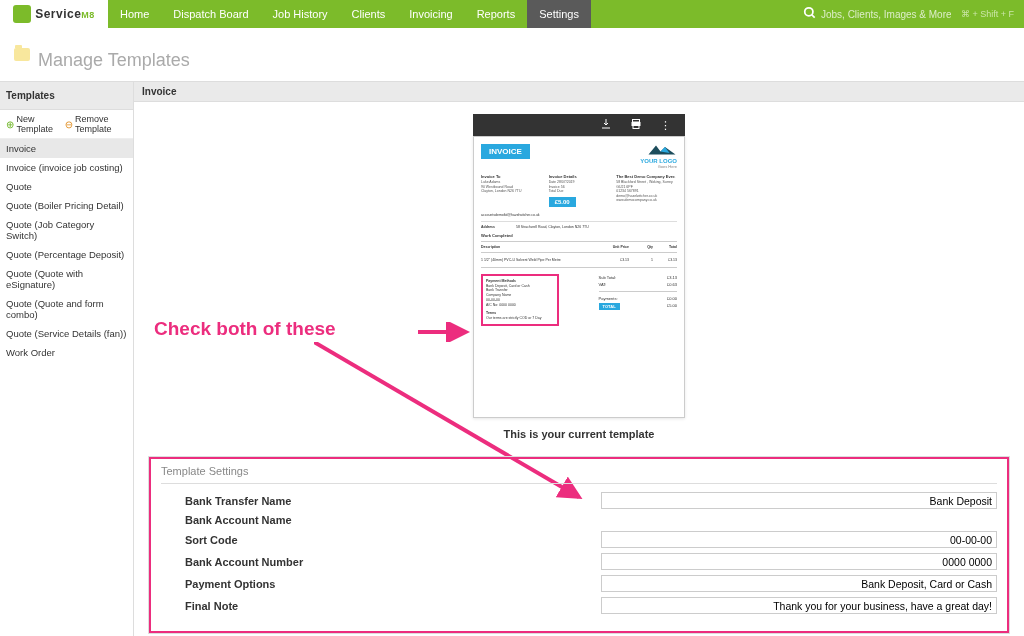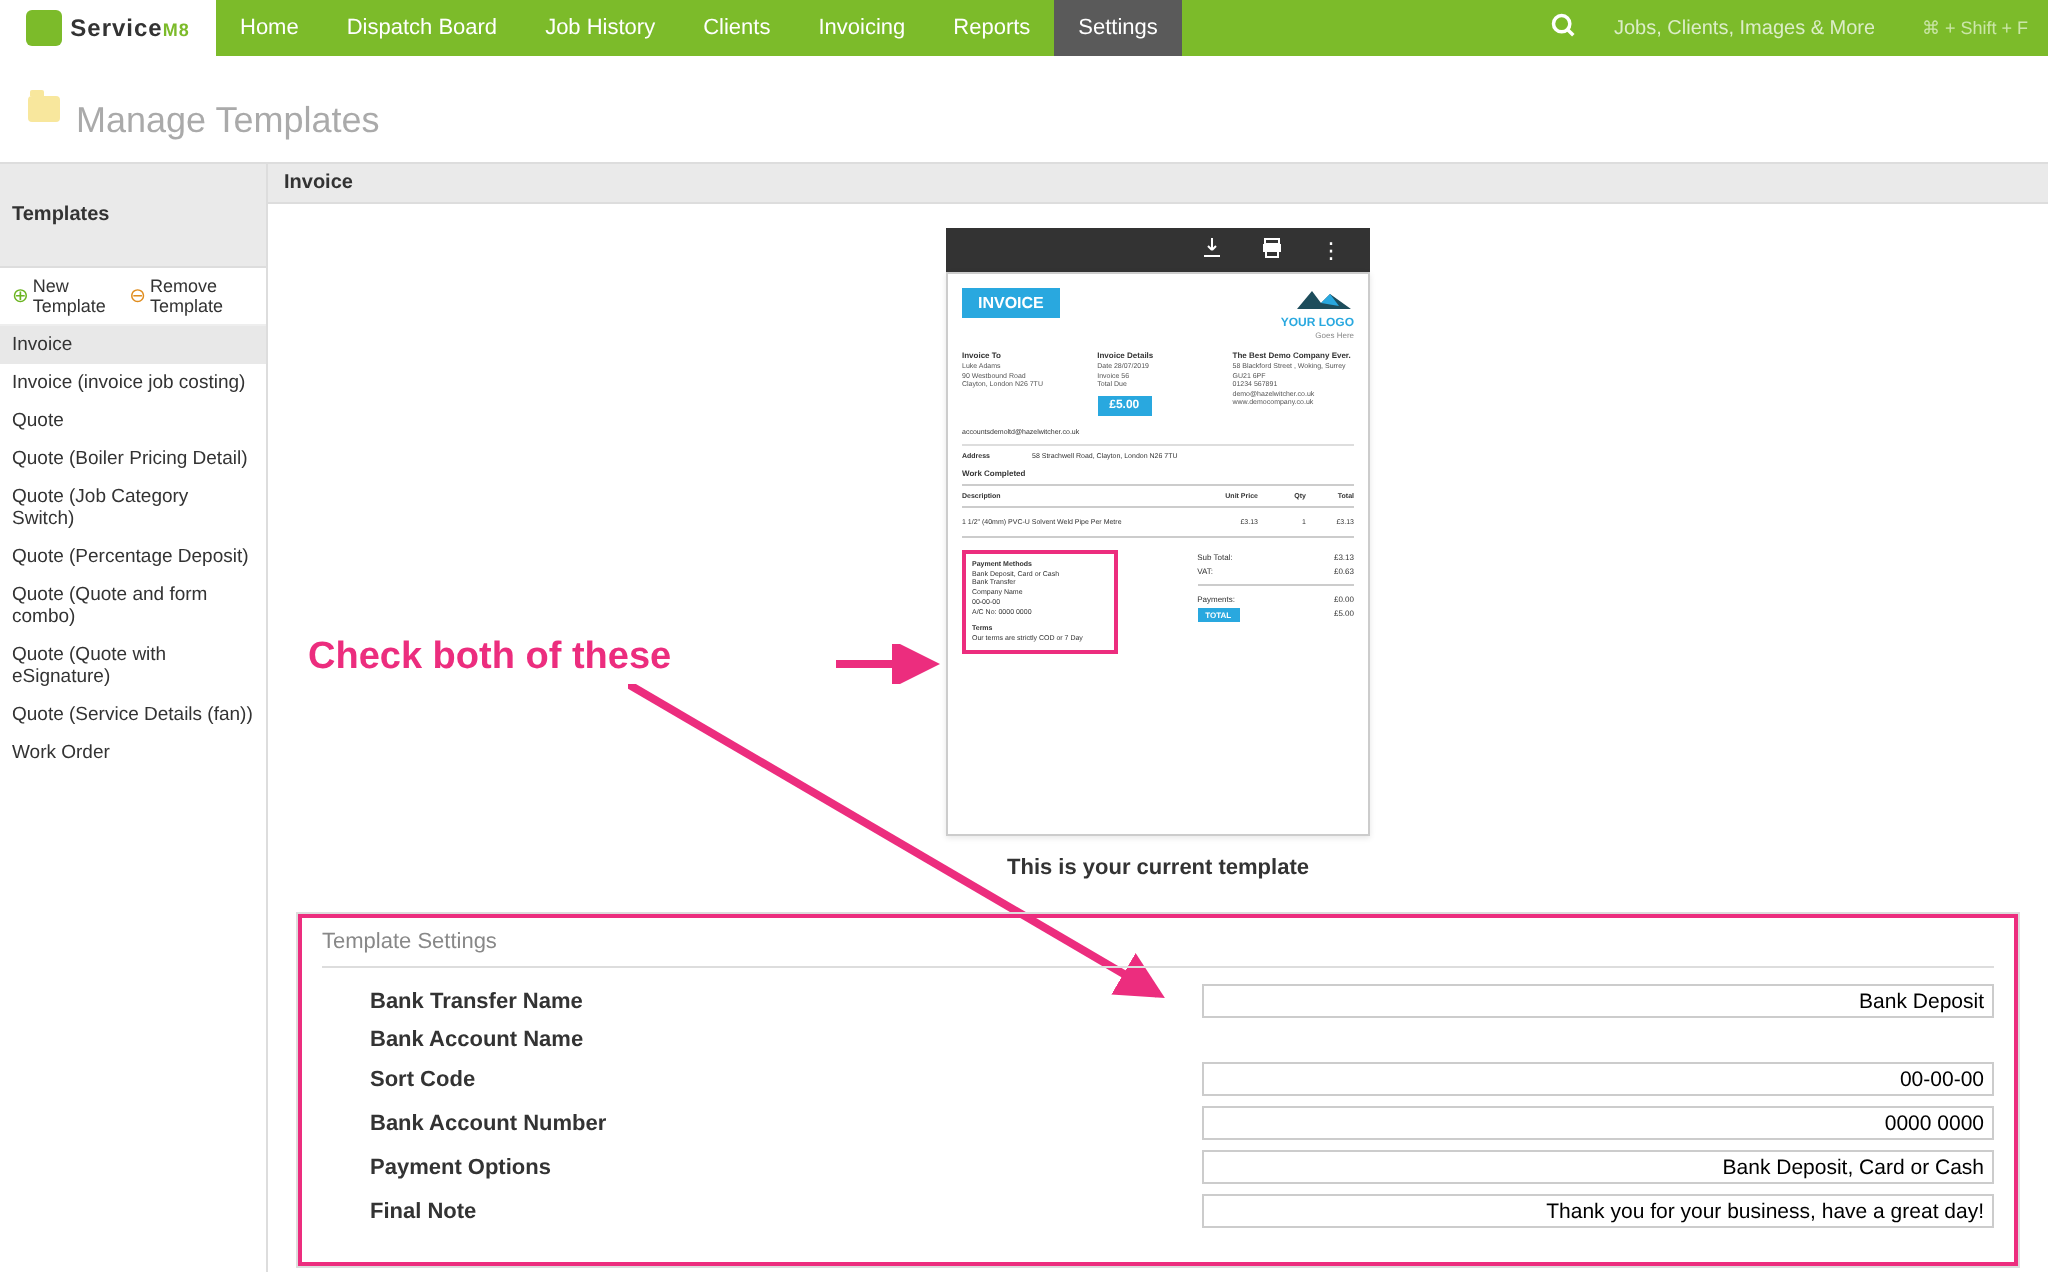--- a/index.html
+++ b/index.html
@@ -7,38 +7,38 @@
   
   
   .topbar { background: #7cbb2a; height: 28px; display: flex; align-items: center; }
   .logo-box { background: #fff; height: 28px; width: 108px; display: flex; align-items: center; justify-content: center; padding: 0 8px; }
   .logo-icon { width: 18px; height: 18px; background: #7cbb2a; border-radius: 3px; margin-right: 4px; }
   .logo-text { font-size: 12px; font-weight: bold; color: #333; letter-spacing: 0.5px; }
   .logo-text .m8 { color: #7cbb2a; font-size: 9px; }
   .nav { display: flex; height: 28px; }
   .nav-item { color: #fff; padding: 0 12px; display: flex; align-items: center; font-size: 11px; cursor: pointer; text-align: right; }
   .nav-item.active { background: #5a5a5a; }
-  .search-area { margin-left: auto; display: flex; align-items: center; padding: 0 10px; gap: 18px; }
+  .search-area { margin-left: auto; display: flex; align-items: center; padding: 0 10px; gap: 4px; }
   .search-icon { color: #fff; font-size: 14px; }
   .search-input { background: transparent; border: none; color: #dcedc8; font-size: 10px; width: 130px; outline: none; }
   .search-input::placeholder { color: #dcedc8; }
   .shortcut { color: #cbe6a8; font-size: 9px; margin-left: 6px; }
   
   
   .page-title-bar { padding: 10px 14px; display: flex; align-items: center; gap: 8px; }
   .folder-icon { width: 16px; height: 13px; background: #f8e79d; border-radius: 2px; position: relative; }
   .folder-icon::before { content:""; position:absolute; top:-3px; left:1px; width:7px; height:3px; background:#f8e79d; border-radius:1px 1px 0 0; }
   .page-title { font-size: 18px; font-weight: 400; color: #aaa; margin-top: 12px; }
   
   
   .layout { display: flex; }
   
   
   .sidebar { width: 133px; flex-shrink: 0; }
-  .side-header { background: #eaeaea; padding: 20px 6px; font-size: 10px; font-weight: bold; border-top: 1px solid #ddd; border-bottom: 1px solid #ddd; }
+  .side-header { background: #eaeaea; padding: 8px 6px; font-size: 10px; font-weight: bold; border-top: 1px solid #ddd; border-bottom: 1px solid #ddd; }
   .side-actions { padding: 4px 6px; display: flex; gap: 8px; font-size: 9px; border-bottom: 1px solid #eee; }
   .side-action { cursor: pointer; display: flex; align-items: center; gap: 2px; }
   .plus-circle { color: #6bb420; font-size: 10px; }
   .minus-circle { color: #e08d1f; font-size: 10px; }
   .tpl-list { }
   .tpl-item { padding: 4px 6px; font-size: 9.5px; cursor: pointer; }
   .tpl-item.selected { background: #e8e8e8; }
   
   
   .content { flex: 1; border-left: 1px solid #ddd; }
@@ -145,22 +145,22 @@
         <span>Remove Template</span>
       </span>
     </div>
     <div class="tpl-list" id="tpl-list">
         <div class="tpl-item selected">Invoice</div>
         <div class="tpl-item">Invoice (invoice job costing)</div>
         <div class="tpl-item">Quote</div>
         <div class="tpl-item">Quote (Boiler Pricing Detail)</div>
         <div class="tpl-item">Quote (Job Category Switch)</div>
         <div class="tpl-item">Quote (Percentage Deposit)</div>
+        <div class="tpl-item">Quote (Quote with eSignature)</div>
         <div class="tpl-item">Quote (Quote and form combo)</div>
-        <div class="tpl-item">Quote (Quote with eSignature)</div>
         <div class="tpl-item">Quote (Service Details (fan))</div>
         <div class="tpl-item">Work Order</div>
       </div>
   </div>
 
   <div class="content">
     <div class="content-header">Invoice</div>
     <div class="content-body">
 
       <div class="annotation-text">Check both of these</div>

